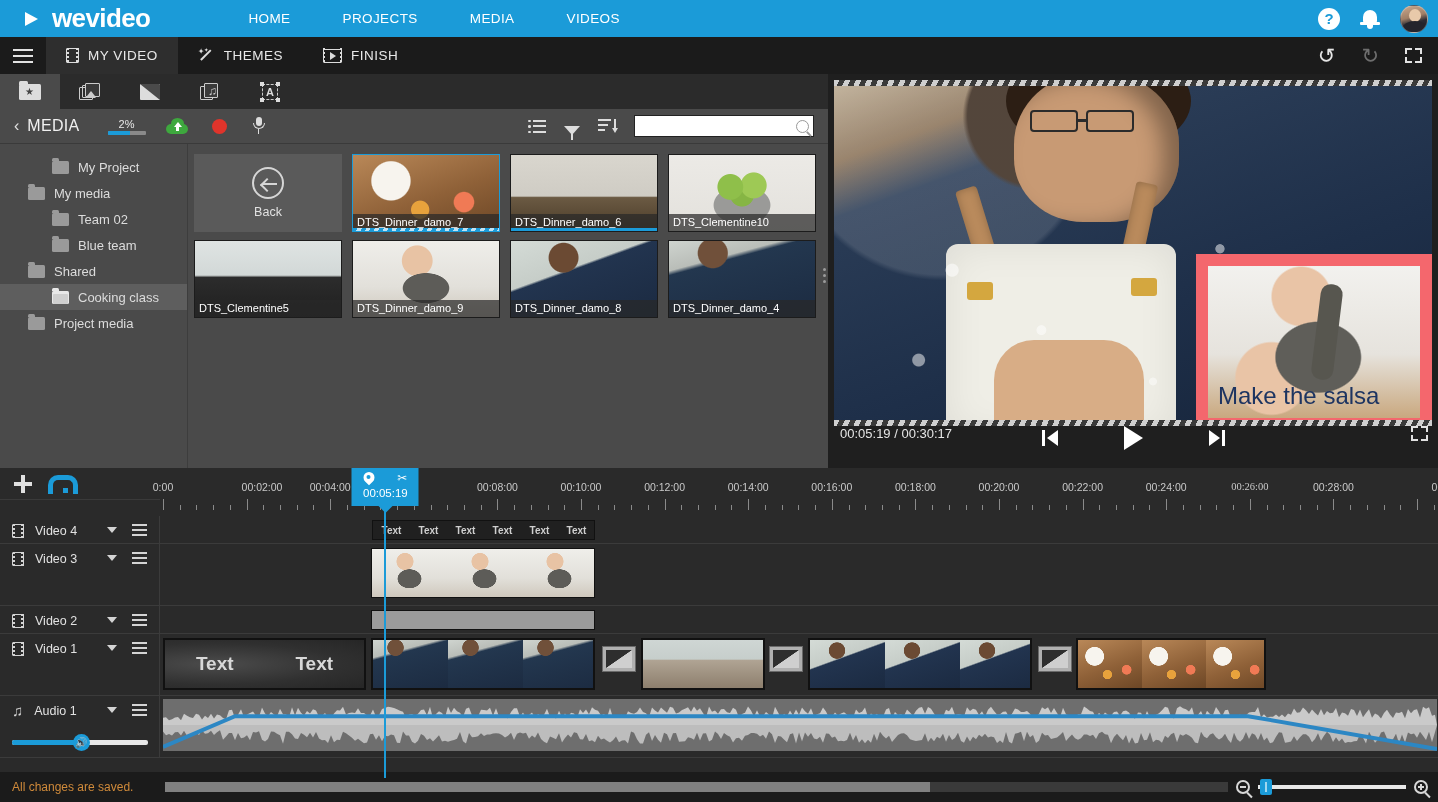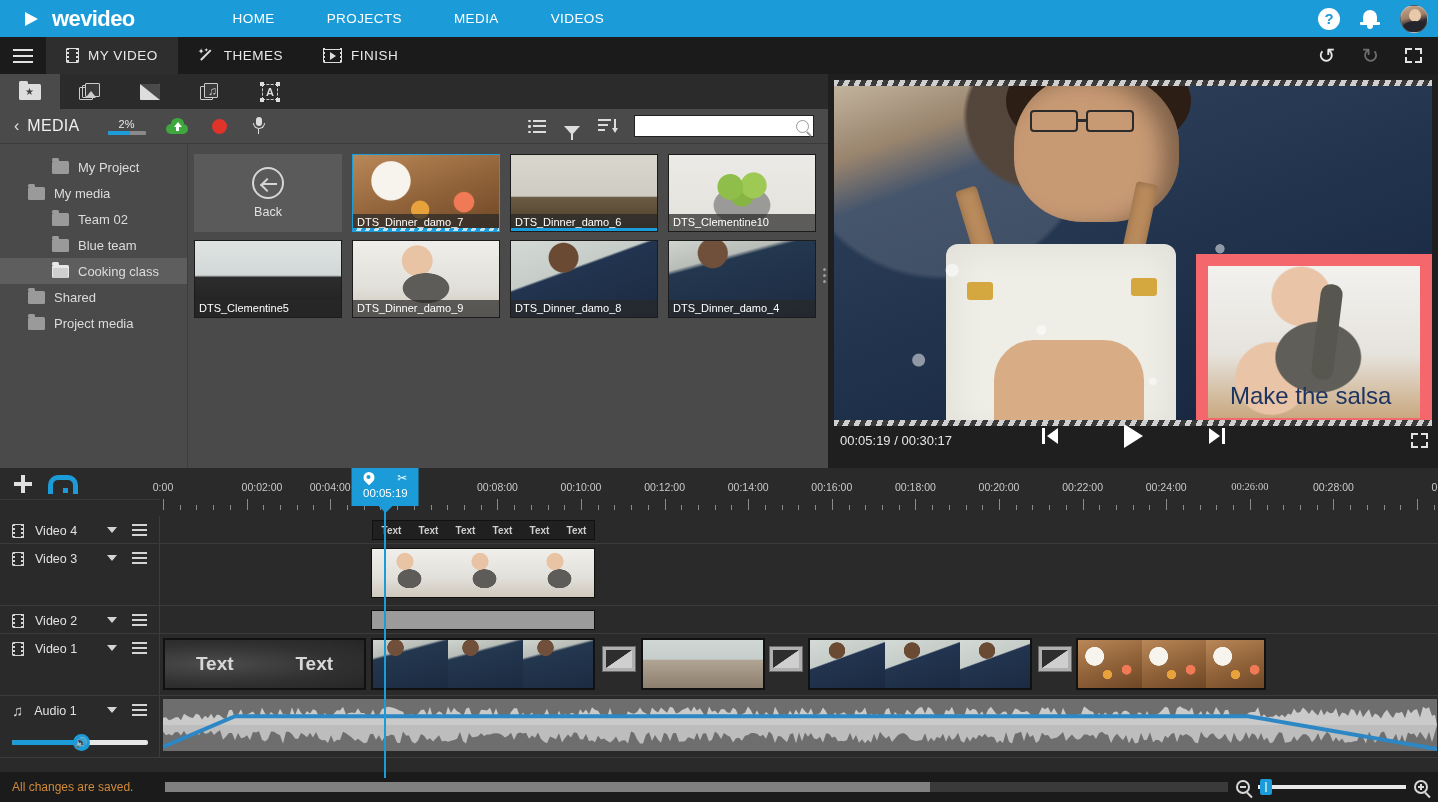--- a/index.html
+++ b/index.html
@@ -19,21 +19,21 @@
     background: #1b9bd8; display: flex; align-items: center;
   }
   .brand { display: flex; align-items: center; margin-left: 22px; gap: 8px; }
   .brand-wrap { position: relative; width: 22px; height: 22px; }
   .brand-wrap:before {
     content:""; position:absolute; left:3px; top:4px;
     width:0;height:0;border-left:13px solid #fff;
     border-top:7px solid transparent;border-bottom:7px solid transparent;
   }
   .brand-text {
-    font-size: 22px; font-weight: bold; color: #fff; letter-spacing: -0.6px;
+    font-size: 26px; font-weight: bold; color: #fff; letter-spacing: -0.6px;
   }
   .topnav { display: flex; margin-left: 72px; gap: 0; }
   .topnav a {
     color: #fff; font-size: 13.5px; letter-spacing: .4px;
     padding: 0 26px; text-decoration: none; line-height: 37px;
     cursor: pointer;
   }
   .top-right { position: absolute; right: 10px; top: 0; height: 37px;
     display: flex; align-items: center; gap: 20px; }
   .circ-q {
@@ -338,23 +338,23 @@
   .ov-img { position:absolute; inset:0;
     background:
       radial-gradient(ellipse at 52% 60%, #5f5e59 0 27%, transparent 28%),
       radial-gradient(ellipse at 52% 56%, #c2692d 0 14%, transparent 15%),
       radial-gradient(circle at 44% 20%, #e9c4a6 0 17%, transparent 18%),
       radial-gradient(circle at 30% 74%, #e9c4a6 0 19%, transparent 20%),
       linear-gradient(180deg,#f2f1ee 0%, #e6e3dd 58%, #c9a87f 100%);}
   .ov-pestle{position:absolute;left:108px;top:18px;width:22px;height:96px;background:#57564f;
     border-radius:10px;transform:rotate(7deg);}
   .ov-text { position:absolute; left: 10px; bottom: 8px; font-size: 24px; color: #1d3461;
-    font-family: "Liberation Sans", sans-serif; margin-left: 12px; }
-  .pcontrols { position: absolute; left: 0; right: 0; top: 338px; height: 36px;
-    display: flex; align-items: flex-end; }
+    font-family: "Liberation Sans", sans-serif; }
+  .pcontrols { position: absolute; left: 0; right: 0; top: 352px; height: 36px;
+    display: flex; align-items: flex-start; }
   .ptime { font-size: 13px; color: #e6e6e6; margin-left: 12px; }
   .pbtns { position:absolute; left: 0; right: 0; display:flex; align-items:center;
     justify-content:center; gap: 66px; }
   .pb { cursor:pointer; position:relative; }
   .pb-prev{width:16px;height:16px;}
   .pb-prev:before{content:"";position:absolute;left:0;top:0;width:3px;height:16px;background:#fff;}
   .pb-prev:after{content:"";position:absolute;right:0;top:0;width:0;height:0;
     border-right:11px solid #fff;border-top:8px solid transparent;border-bottom:8px solid transparent;}
   .pb-play{width:0;height:0;border-left:19px solid #fff;border-top:12px solid transparent;
     border-bottom:12px solid transparent;}
@@ -610,27 +610,27 @@
             <span>My media</span>
           </div>
           <div class="fitem lvl2">
             <span class="fico"></span>
             <span>Team 02</span>
           </div>
           <div class="fitem lvl2">
             <span class="fico"></span>
             <span>Blue team</span>
           </div>
+          <div class="fitem">
+            <span class="fico"></span>
+            <span>Shared</span>
+          </div>
           <div class="fitem lvl2 sel">
             <span class="fico"></span>
             <span>Cooking class</span>
-          </div>
-          <div class="fitem">
-            <span class="fico"></span>
-            <span>Shared</span>
           </div>
           <div class="fitem">
             <span class="fico"></span>
             <span>Project media</span>
           </div>
         </div>
       <div class="grid" id="media-grid">
           <div class="cell back">
             <div class="back-circ"></div>
             <div class="lbl">Back</div>

